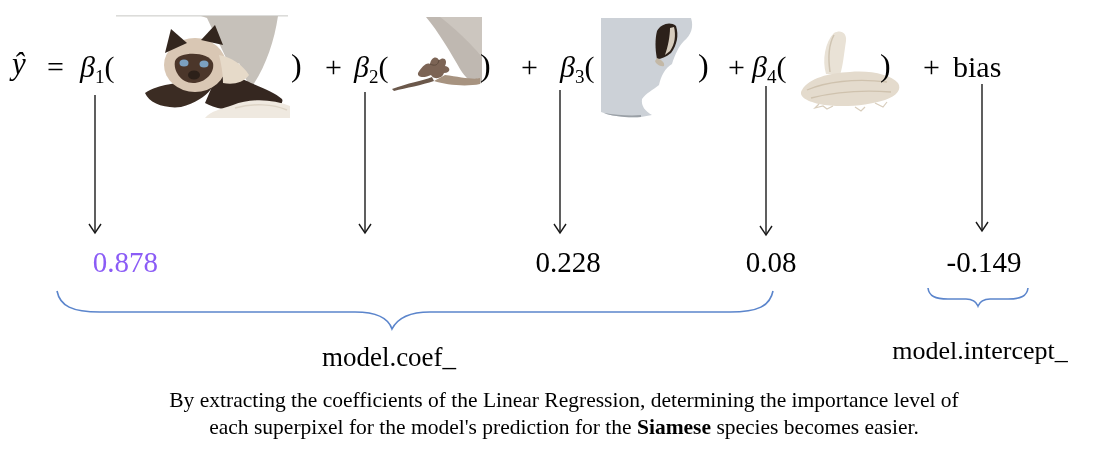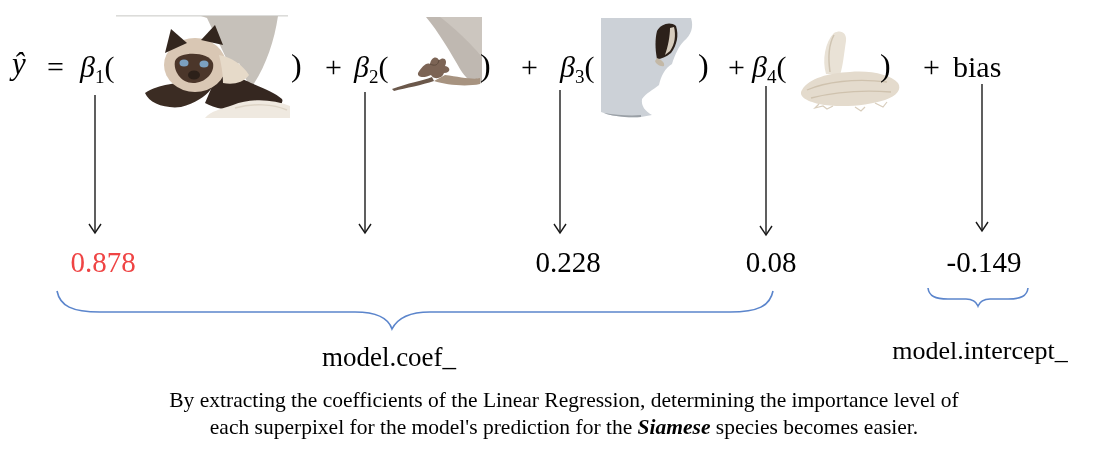--- a/index.html
+++ b/index.html
@@ -24,37 +24,37 @@
   .paren{font-size:32px;top:48px;}
   .sp-img{position:absolute;}
   .sp-img svg{display:block;}
   .value{
     position:absolute;
     top:246px;
     width:110px;
     text-align:center;
     font-size:29px;
   }
-  .value.red{color:#ef4444;}
+  .value.red{color:#8b5cf6;text-align:right;}
   .brace-label{
     position:absolute;
     text-align:center;
     font-size:27px;
   }
   .overlay{position:absolute;left:0;top:0;pointer-events:none;}
   .caption{
     position:absolute;
     top:387px;left:0;
     width:1112px;
     text-align:center;
     font-size:21.5px;
     line-height:26.5px;
     margin-left:8px;
   }
-  .caption b{font-weight:bold;font-style:italic;}
+  .caption b{font-weight:bold;}
 </style>
 </head>
 <body>
 
 <div class="canvas">
 
   <div class="eq-text yhat" style="left:12px">ŷ</div>
   <div class="eq-text" style="left:47px">=</div>
 
   <div class="eq-text" style="left:80px"><i>β</i><sub>1</sub><span>(</span></div>

